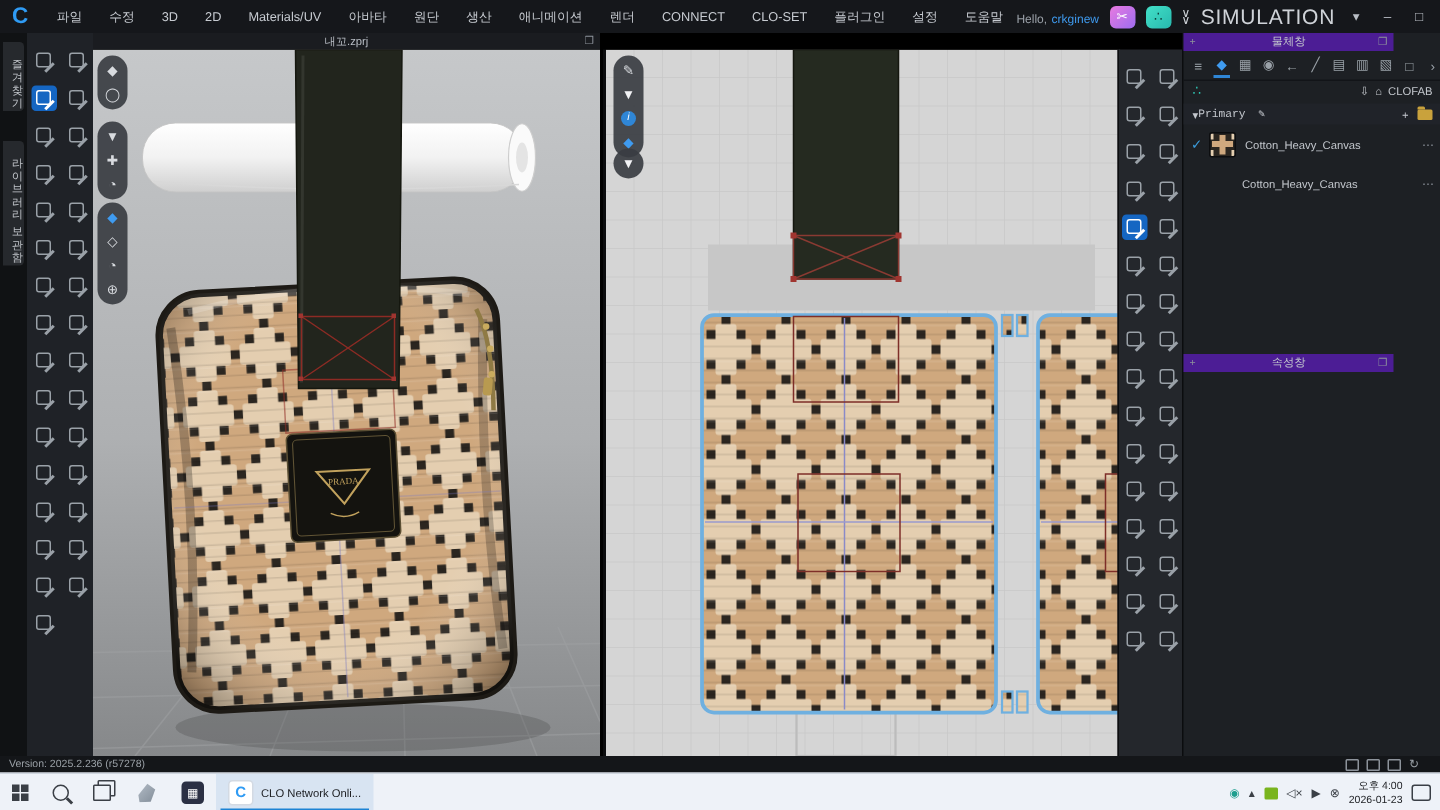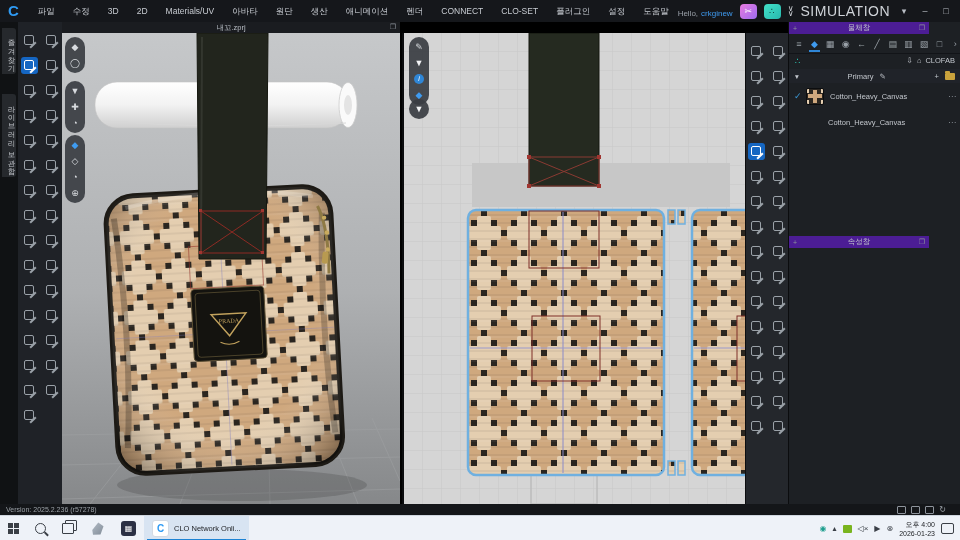--- a/index.html
+++ b/index.html
@@ -64,21 +64,21 @@
   .pbar .pright{position:absolute;right:4px;color:#8d939b;font-size:7px;}
   #ptabs{position:absolute;left:0;top:12px;width:172px;height:19px;display:flex;align-items:center;padding:0 2px;border-bottom:1px solid #121418;}
   .ptab{width:16px;height:17px;display:flex;align-items:center;justify-content:center;color:#9aa1a8;font-size:9px;position:relative;}
   .ptab.sel{color:#3f9bf0;}
   .ptab.sel::after{content:"";position:absolute;left:2px;right:2px;bottom:0;height:2px;background:#2f86d6;}
   #clofabrow{position:absolute;left:0;top:31px;width:172px;height:15px;display:flex;align-items:center;padding:0 6px;box-sizing:border-box;}
   #molecule{color:#2fc4b2;font-size:9px;}
   #clofab-right{margin-left:auto;display:flex;align-items:center;gap:4px;color:#c3c7cd;font-size:7.5px;}
   #primaryrow{position:absolute;left:0;top:47px;width:172px;height:14px;background:#202329;display:flex;align-items:center;
               padding:0 6px;box-sizing:border-box;color:#c3c7cd;font-size:7.5px;}
-  #primaryrow .grow{flex:1;text-align:center;}
+  #primaryrow .grow{flex:1;text-align:left;font-family:Liberation Mono, monospace;}
   .fabricrow{position:absolute;left:0;width:172px;height:24px;display:flex;align-items:center;padding:0 5px;box-sizing:border-box;}
   .fcheck{color:#3b9ad8;font-size:9px;width:12px;}
   .fname{color:#c3c7cd;font-size:7.5px;margin-left:6px;text-align:right;}
   .fmore{margin-left:auto;color:#8d939b;font-size:8px;}
   .swatch{width:16px;height:15px;border-radius:2px;overflow:hidden;border:1px solid #0c0d0f;}
   .minifolder{width:10px;height:7px;background:#c9a23c;border-radius:1px;position:relative;}
   .minifolder::before{content:"";position:absolute;left:0;top:-2px;width:5px;height:2px;background:#c9a23c;border-radius:1px 1px 0 0;}
 
   
   #statusbar{left:0;top:504px;width:960px;height:11px;background:#141619;color:#9aa0a6;font-size:7px;

